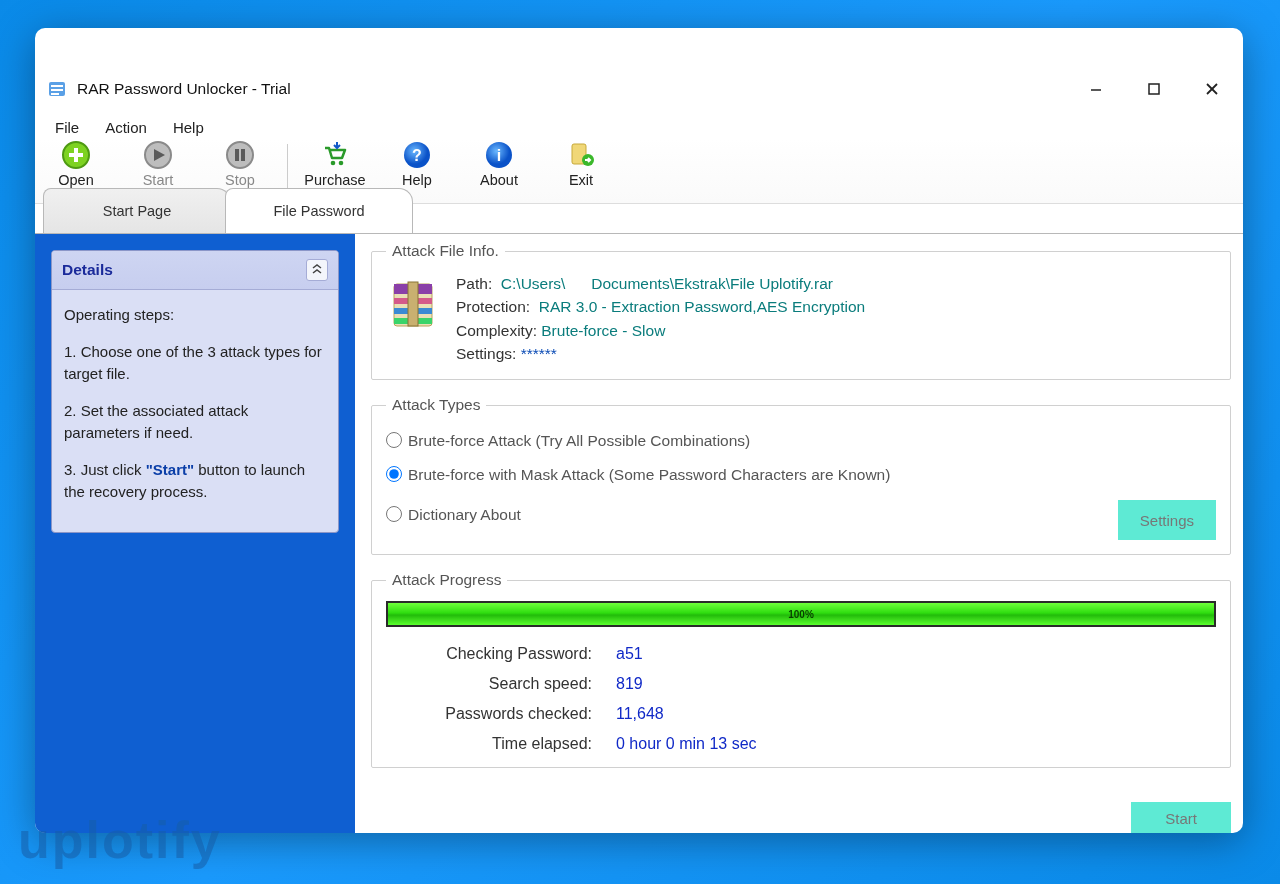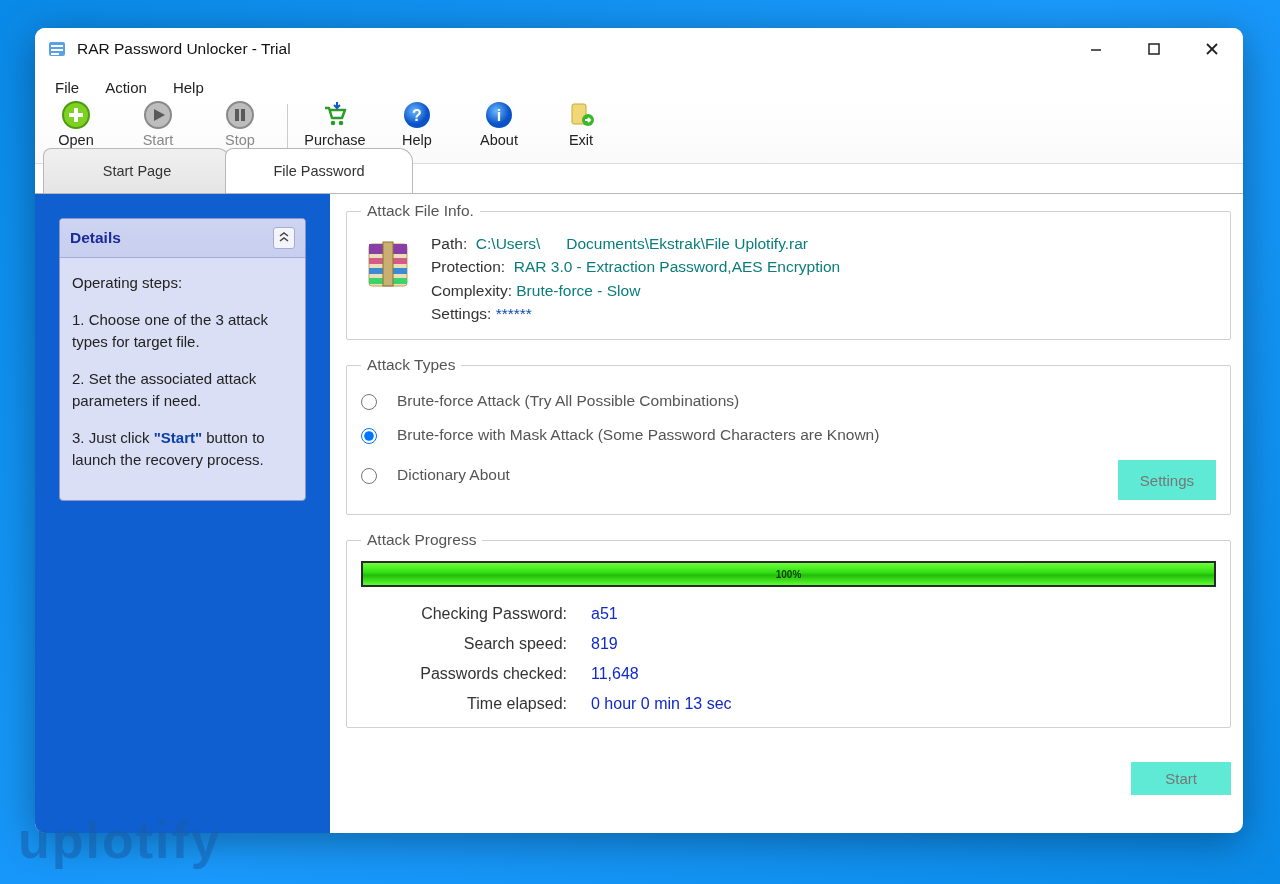--- a/index.html
+++ b/index.html
@@ -20,20 +20,21 @@
     display: flex;
     flex-direction: column;
     overflow: hidden;
   }
   .titlebar {
     height: 42px;
     display: flex;
     align-items: center;
     padding: 0 2px 0 12px;
     background: #fff;
+    margin-top: 40px;
   }
   .titlebar .app-icon { width: 20px; height: 20px; margin-right: 10px; }
   .titlebar .title { font-size: 15.5px; color: #111; }
   .win-controls { margin-left: auto; display: flex; }
   .win-btn {
     width: 58px; height: 42px;
     display: flex; align-items: center; justify-content: center;
     color: #222; font-size: 15px;
   }
   .win-btn svg { stroke: #222; }
@@ -88,23 +89,23 @@
   .tab.active {
     background: #fff;
     z-index: 2;
   }
   .body {
     flex: 1;
     display: flex;
     overflow: hidden;
   }
   .sidebar {
-    width: 295px;
+    width: 320px;
     background: #0f5fd1;
-    padding: 24px;
+    padding: 16px;
   }
   .panel {
     background: #dadff5;
     border: 1px solid #8b96c8;
     border-radius: 4px;
     overflow: hidden;
   }
   .panel-head {
     background: linear-gradient(#ced5f2,#c7ceef);
     border-bottom: 1px solid #a5acd6;
@@ -135,21 +136,21 @@
     padding: 12px 14px 14px;
     margin-bottom: 16px;
   }
   legend { padding: 0 6px; color: #555; font-size: 15.5px; }
   .file-info { display:flex; gap:16px; }
   .rar-icon { width: 54px; height: 54px; flex-shrink:0; margin-top:4px;}
   .info-lines { font-size: 15.5px; line-height: 1.5; }
   .info-lines .lbl { color:#333; }
   .info-lines .val { color:#0a7c7c; }
   .info-lines .val.masked { color:#0a4bb5; }
-  .attack-types label { display:flex; align-items:flex-end; gap:20px; margin: 6px 0 16px; color:#555;}
+  .attack-types label { display:flex; align-items:flex-start; gap:6px; margin: 6px 0 16px; color:#555;}
   .attack-types input[type=radio]{ width:16px; height:16px; }
   .settings-row { display:flex; }
   .settings-row .spacer { flex:1; }
   .gray-btn {
     background:#5eead4;
     border:none;
     color:#777;
     font-size:15px;
     padding: 8px 22px;
   }

